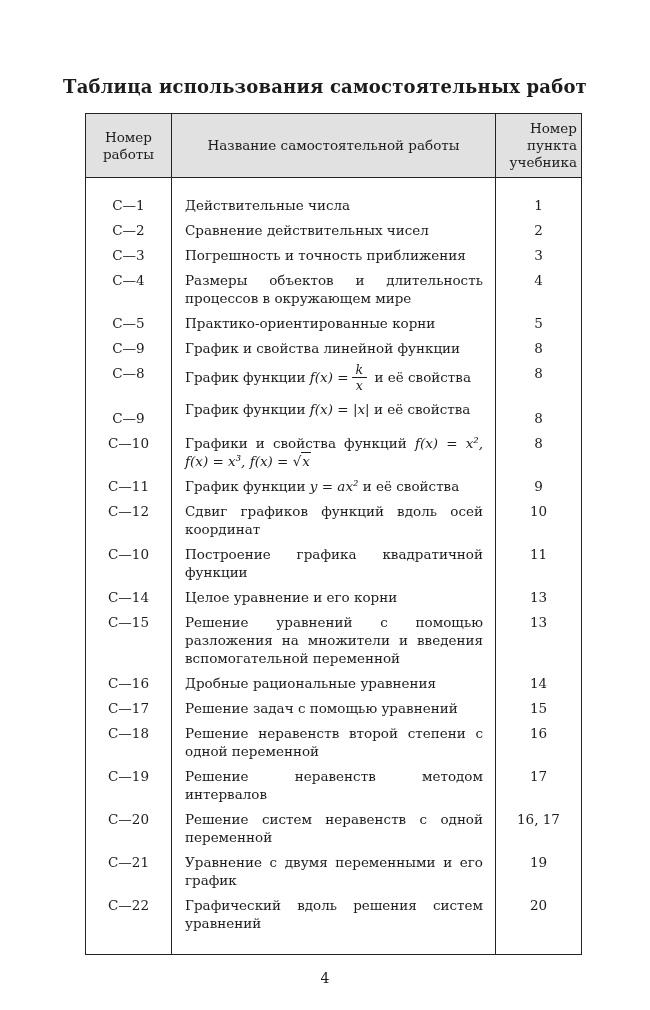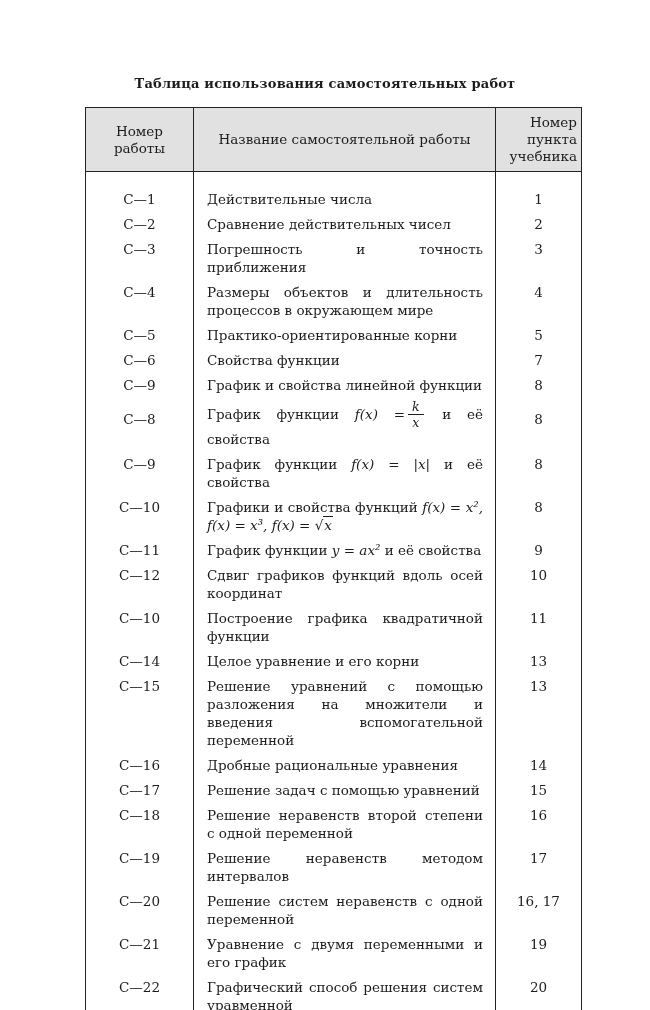--- a/index.html
+++ b/index.html
@@ -10,56 +10,56 @@
     background: #ffffff;
     font-family: "DejaVu Serif", "Liberation Serif", serif;
     color: #1c1c1c;
     padding-top: 76px;
     position: relative;
     overflow: hidden;
   }
   .title {
     text-align: center;
     font-weight: bold;
-    font-size: 13px;
+    font-size: 18px;
     letter-spacing: 0.2px;
     margin: 0;
   }
   table.works {
     border-collapse: collapse;
     margin: 16px 0 0 85px;
     width: 497px;
     table-layout: fixed;
   }
   table.works, th, td { border-color: #232323; }
   th {
     background: #e1e1e1;
     font-weight: normal;
     font-size: 13.5px;
     line-height: 17px;
     text-align: center;
     vertical-align: middle;
     padding: 6px 4px;
     border: 1.5px solid #232323;
   }
-  th.col-work, td.col-work { width: 108px; }
+  th.col-work, td.col-work { width: 86px; }
   th.col-sec,  td.col-sec  { width: 86px; text-align: right; }
   td {
     font-size: 13.5px;
     line-height: 18px;
     vertical-align: top;
     border-left: 1.5px solid #232323;
     border-right: 1.5px solid #232323;
   }
   table.works { border: 1.5px solid #232323; }
   td.col-work { text-align: center; padding: 4px 2px 3px; }
   td.col-name { text-align: justify; padding: 4px 12px 3px 13px; }
   td.col-sec  { text-align: center; padding: 4px 2px 3px; }
   tbody tr:first-child td { padding-top: 18px; }
-  tbody tr:last-child td { padding-bottom: 10px; margin-top: 39px; }
+  tbody tr:last-child td { padding-bottom: 22px; margin-top: 39px; }
   
   tbody tr:nth-child(8) td.col-work,
   tbody tr:nth-child(8) td.col-sec { padding-top: 13px; }
   .math { font-style: italic; }
   .frac {
     display: inline-block;
     vertical-align: middle;
     text-align: center;
     font-size: 12.5px;
     line-height: 1.05;
@@ -113,25 +113,20 @@
     <td class="col-work">С—4</td>
     <td class="col-name">Размеры объектов и длительность процес­сов в окружающем мире</td>
     <td class="col-sec">4</td>
   </tr>
         <tr>
     <td class="col-work">С—5</td>
     <td class="col-name">Практико-ориентированные корни</td>
     <td class="col-sec">5</td>
   </tr>
         <tr>
-    <td class="col-work">С—6</td>
-    <td class="col-name">Свойства функции</td>
-    <td class="col-sec">7</td>
-  </tr>
-        <tr>
     <td class="col-work">С—9</td>
     <td class="col-name">График и свойства линейной функции</td>
     <td class="col-sec">8</td>
   </tr>
         <tr>
     <td class="col-work">С—8</td>
     <td class="col-name">График функции <span class="math">f(x) =</span><span class="frac math"><span class="fnum">k</span><span class="fden">x</span></span> и её свойства</td>
     <td class="col-sec">8</td>
   </tr>
         <tr>
@@ -194,21 +189,21 @@
     <td class="col-name">Решение систем неравенств с одной пере­менной</td>
     <td class="col-sec">16, 17</td>
   </tr>
         <tr>
     <td class="col-work">С—21</td>
     <td class="col-name">Уравнение с двумя переменными и его гра­фик</td>
     <td class="col-sec">19</td>
   </tr>
         <tr>
     <td class="col-work">С—22</td>
-    <td class="col-name">Графический способ решения систем урав­менной</td>
+    <td class="col-name">Графический вдоль решения систем урав­нений</td>
     <td class="col-sec">20</td>
   </tr>
       </tbody>
   </table>
 
   <div class="page-number">4</div>
 
 </div>
 
 </body></html>

